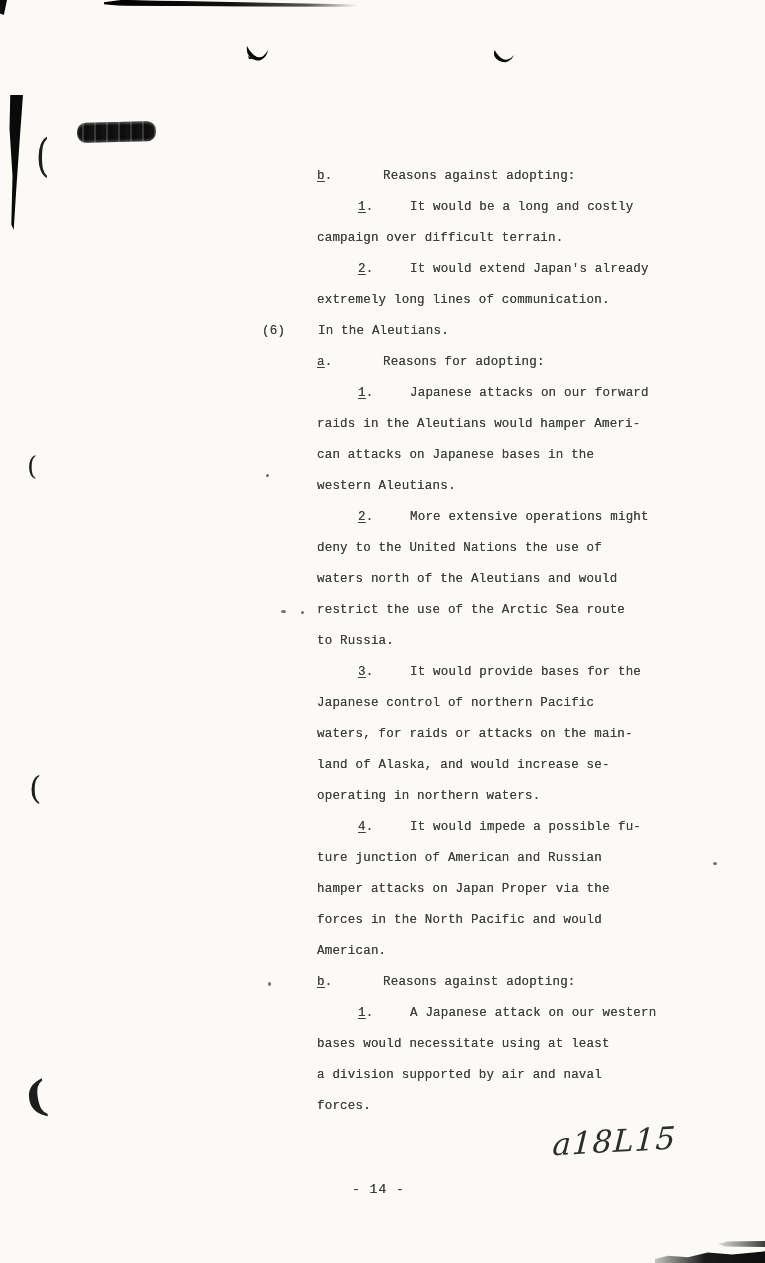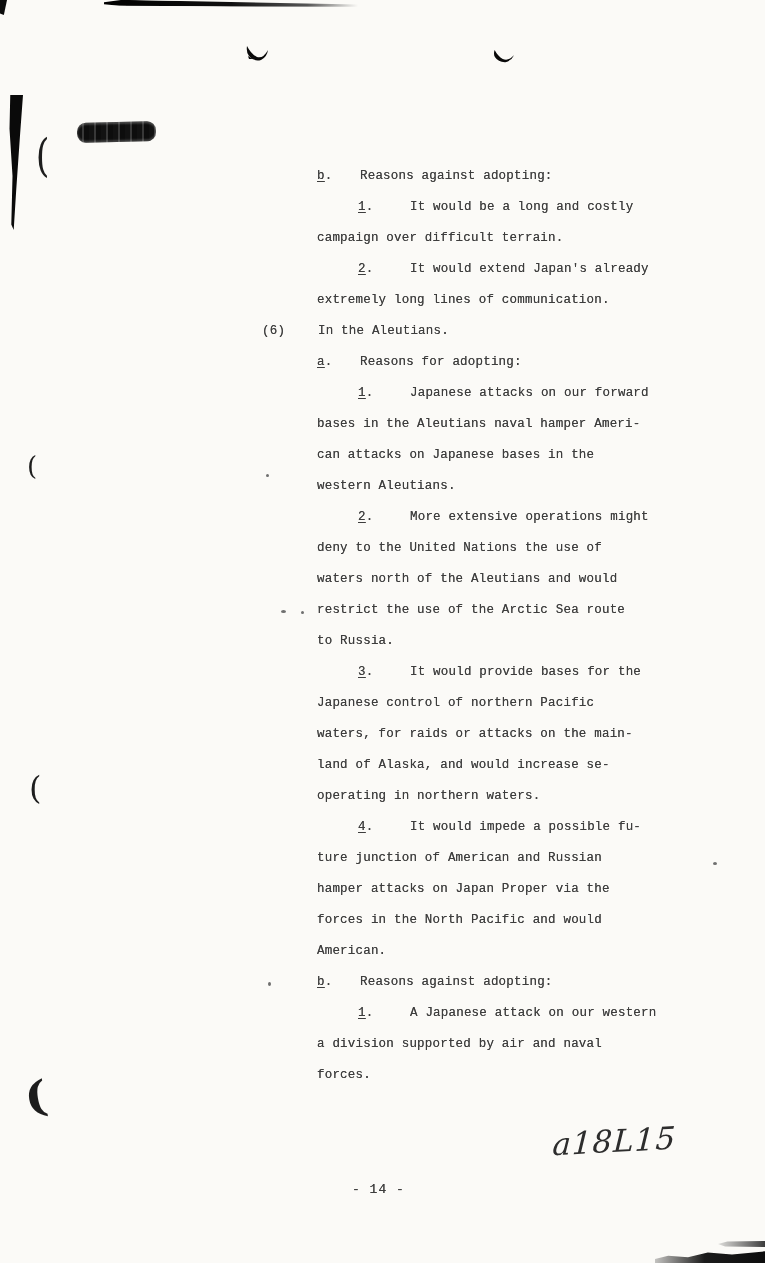--- a/index.html
+++ b/index.html
@@ -18,21 +18,21 @@
     position:absolute;top:168px;left:0;width:765px;
     font-size:12.5px;line-height:16px;letter-spacing:.2px;
     text-shadow:0 0 .5px rgba(55,55,55,.75);
   }
   .line{position:relative;height:31px;white-space:pre;}
   .line .mk{position:absolute;top:0;}
   .line .txt{position:absolute;top:0;}
   .line.section .mk{left:262px;}
   .line.section .txt{left:318px;}
   .line.letter  .mk{left:317px;}
-  .line.letter  .txt{left:360px;text-align:right;}
+  .line.letter  .txt{left:383px;text-align:right;}
   .line.number  .mk{left:358px;}
   .line.number  .txt{left:410px;text-align:right;}
   .line.body    .txt{left:317px;}
   .mku{text-decoration:underline;text-underline-offset:2px;}
 
   .page-number{
     position:absolute;left:352px;top:1182px;
     font-size:13px;letter-spacing:1px;
     text-shadow:0 0 .5px rgba(55,55,55,.75);
   }
@@ -128,40 +128,41 @@
 
   <div class="doc-lines">
       <div class="line letter"><span class="mk"><span class="mku">b</span>.</span><span class="txt">Reasons against adopting:</span></div>
       <div class="line number"><span class="mk"><span class="mku">1</span>.</span><span class="txt">It would be a long and costly</span></div>
       <div class="line body"><span class="txt">campaign over difficult terrain.</span></div>
       <div class="line number"><span class="mk"><span class="mku">2</span>.</span><span class="txt">It would extend Japan's already</span></div>
       <div class="line body"><span class="txt">extremely long lines of communication.</span></div>
       <div class="line section"><span class="mk">(6)</span><span class="txt">In the Aleutians.</span></div>
       <div class="line letter"><span class="mk"><span class="mku">a</span>.</span><span class="txt">Reasons for adopting:</span></div>
       <div class="line number"><span class="mk"><span class="mku">1</span>.</span><span class="txt">Japanese attacks on our forward</span></div>
-      <div class="line body"><span class="txt">bases in the Aleutians naval hamper Ameri-</span></div>
+      <div class="line body"><span class="txt">raids in the Aleutians would hamper Ameri-</span></div>
       <div class="line body"><span class="txt">can attacks on Japanese bases in the</span></div>
       <div class="line body"><span class="txt">western Aleutians.</span></div>
       <div class="line number"><span class="mk"><span class="mku">2</span>.</span><span class="txt">More extensive operations might</span></div>
       <div class="line body"><span class="txt">deny to the United Nations the use of</span></div>
       <div class="line body"><span class="txt">waters north of the Aleutians and would</span></div>
       <div class="line body"><span class="txt">restrict the use of the Arctic Sea route</span></div>
       <div class="line body"><span class="txt">to Russia.</span></div>
       <div class="line number"><span class="mk"><span class="mku">3</span>.</span><span class="txt">It would provide bases for the</span></div>
       <div class="line body"><span class="txt">Japanese control of northern Pacific</span></div>
       <div class="line body"><span class="txt">waters, for raids or attacks on the main-</span></div>
       <div class="line body"><span class="txt">land of Alaska, and would increase se-</span></div>
       <div class="line body"><span class="txt">operating in northern waters.</span></div>
       <div class="line number"><span class="mk"><span class="mku">4</span>.</span><span class="txt">It would impede a possible fu-</span></div>
       <div class="line body"><span class="txt">ture junction of American and Russian</span></div>
       <div class="line body"><span class="txt">hamper attacks on Japan Proper via the</span></div>
       <div class="line body"><span class="txt">forces in the North Pacific and would</span></div>
       <div class="line body"><span class="txt">American.</span></div>
       <div class="line letter"><span class="mk"><span class="mku">b</span>.</span><span class="txt">Reasons against adopting:</span></div>
       <div class="line number"><span class="mk"><span class="mku">1</span>.</span><span class="txt">A Japanese attack on our western</span></div>
+      <div class="line body"><span class="txt">bases would necessitate using at least</span></div>
       <div class="line body"><span class="txt">a division supported by air and naval</span></div>
       <div class="line body"><span class="txt">forces.</span></div>
     </div>
 
   <div class="page-number">- 14 -</div>
   <div class="handwritten">a18L15</div>
 
   <div class="art bottom-streak"></div>
   <div class="art bottom-smudge"></div>
 </div>

